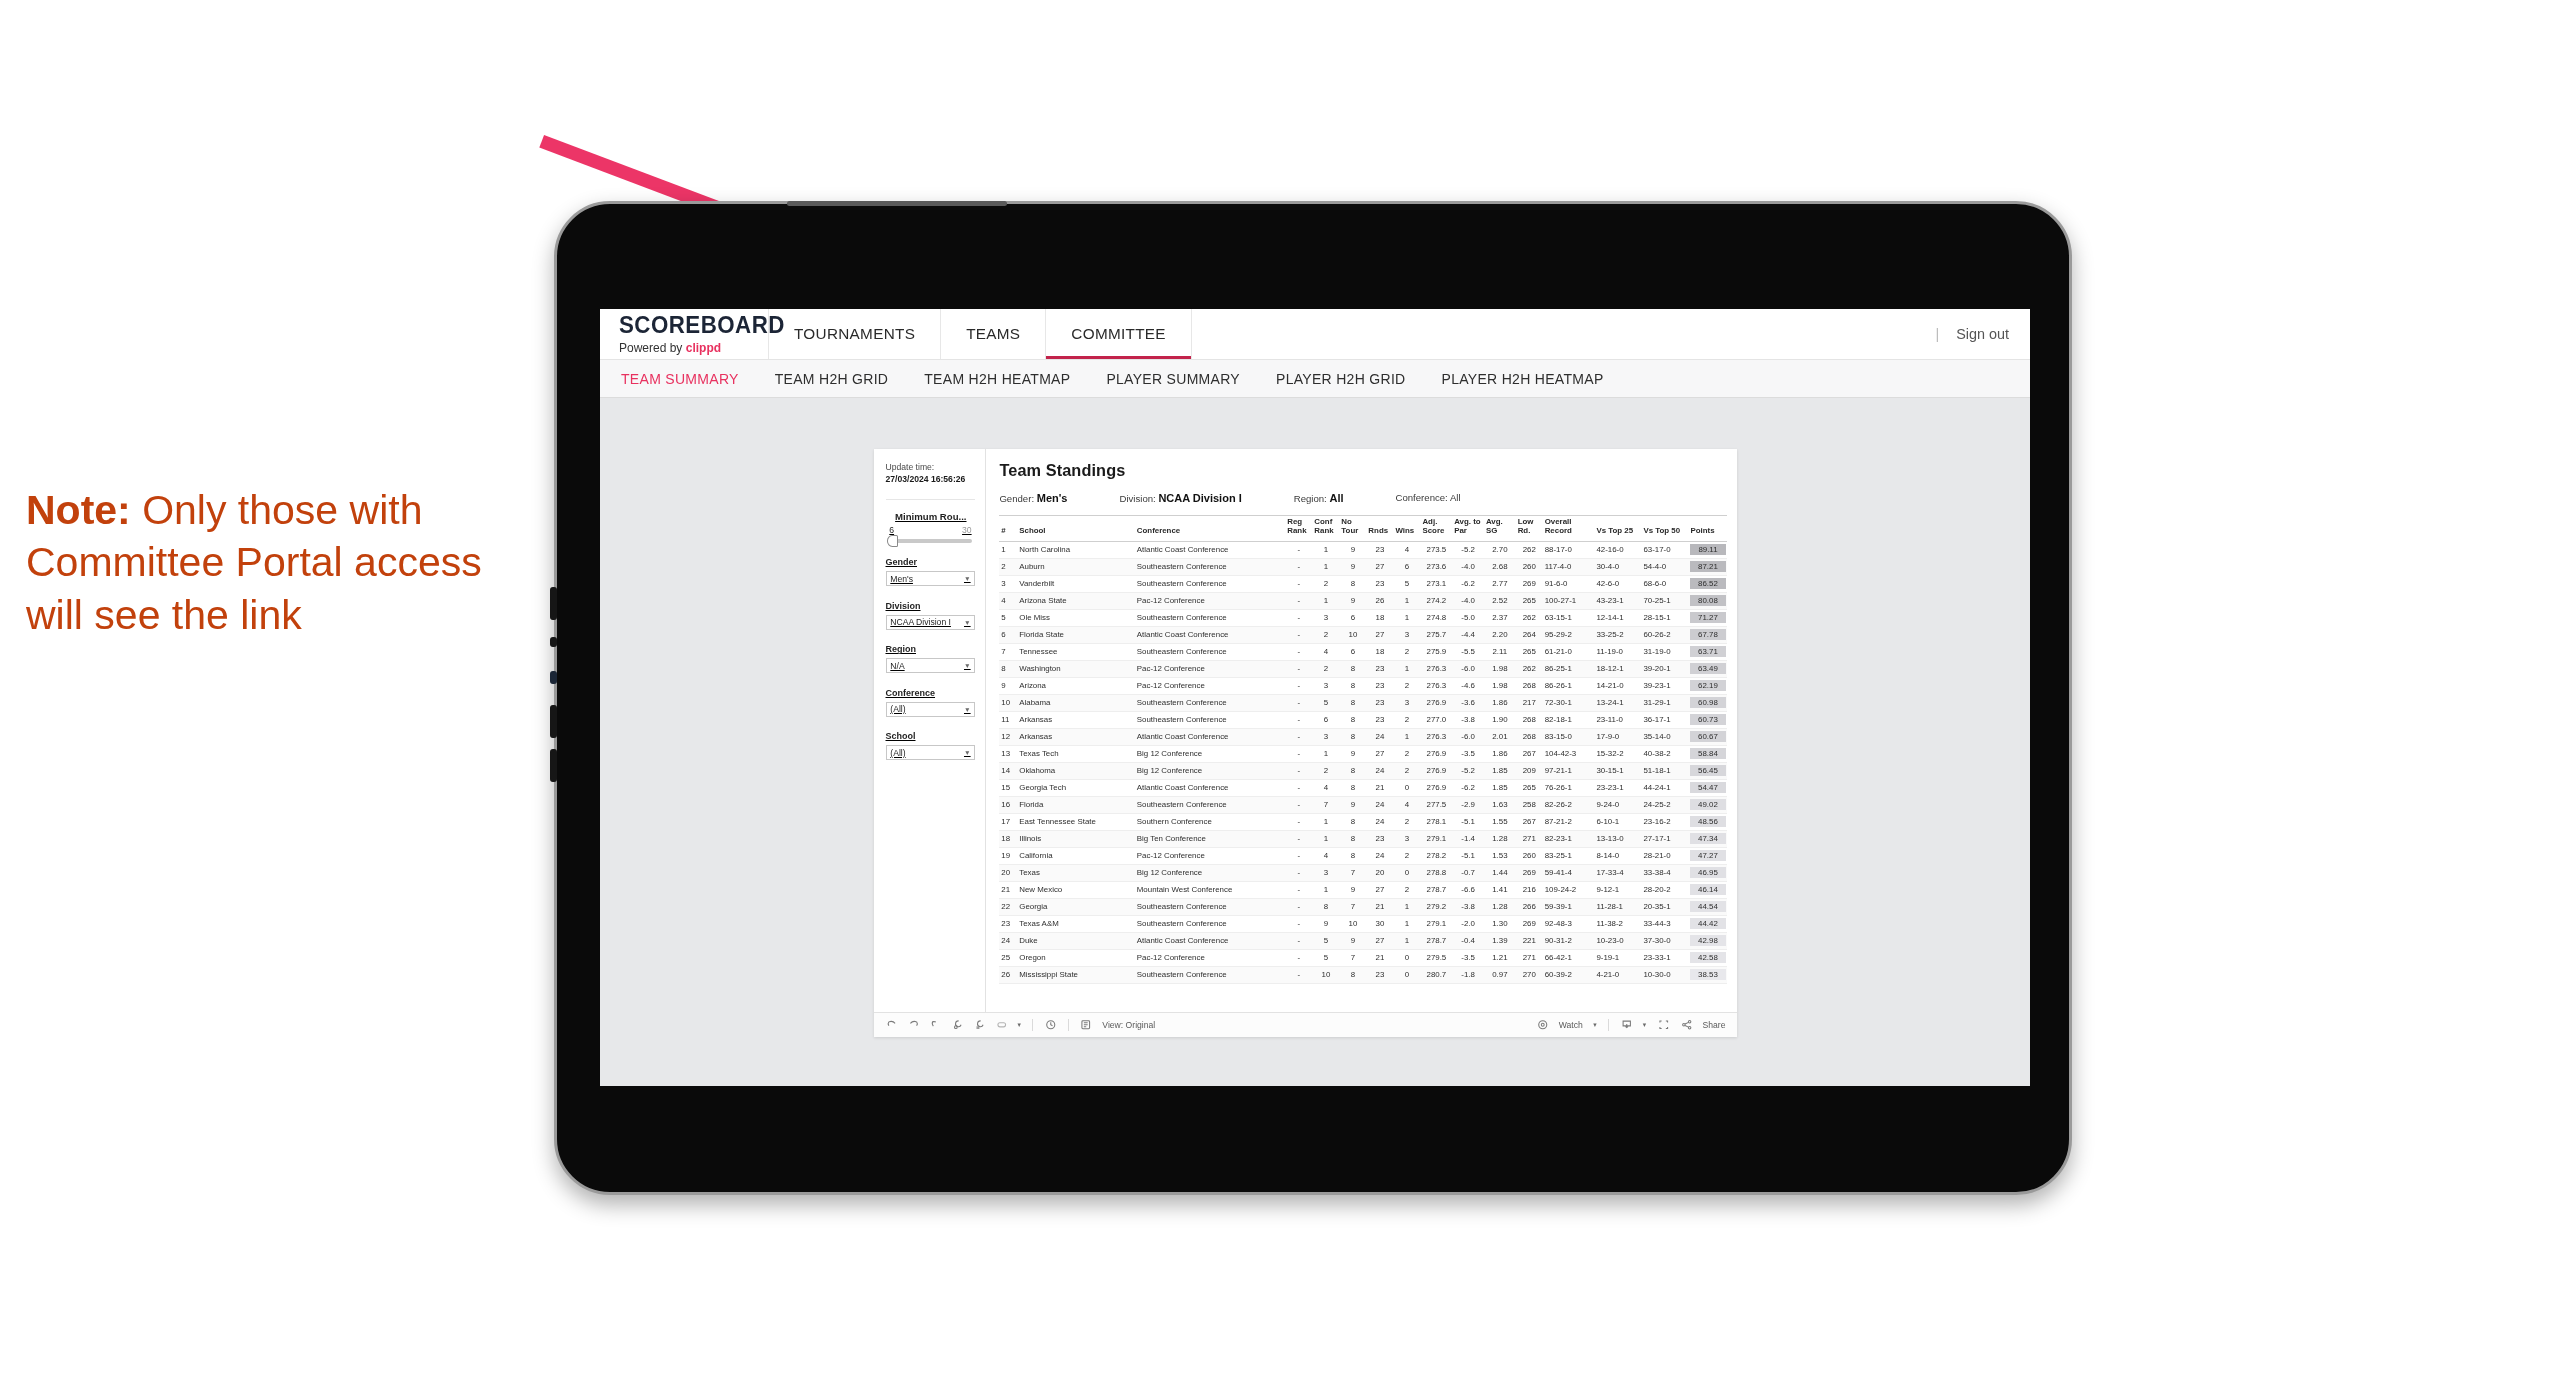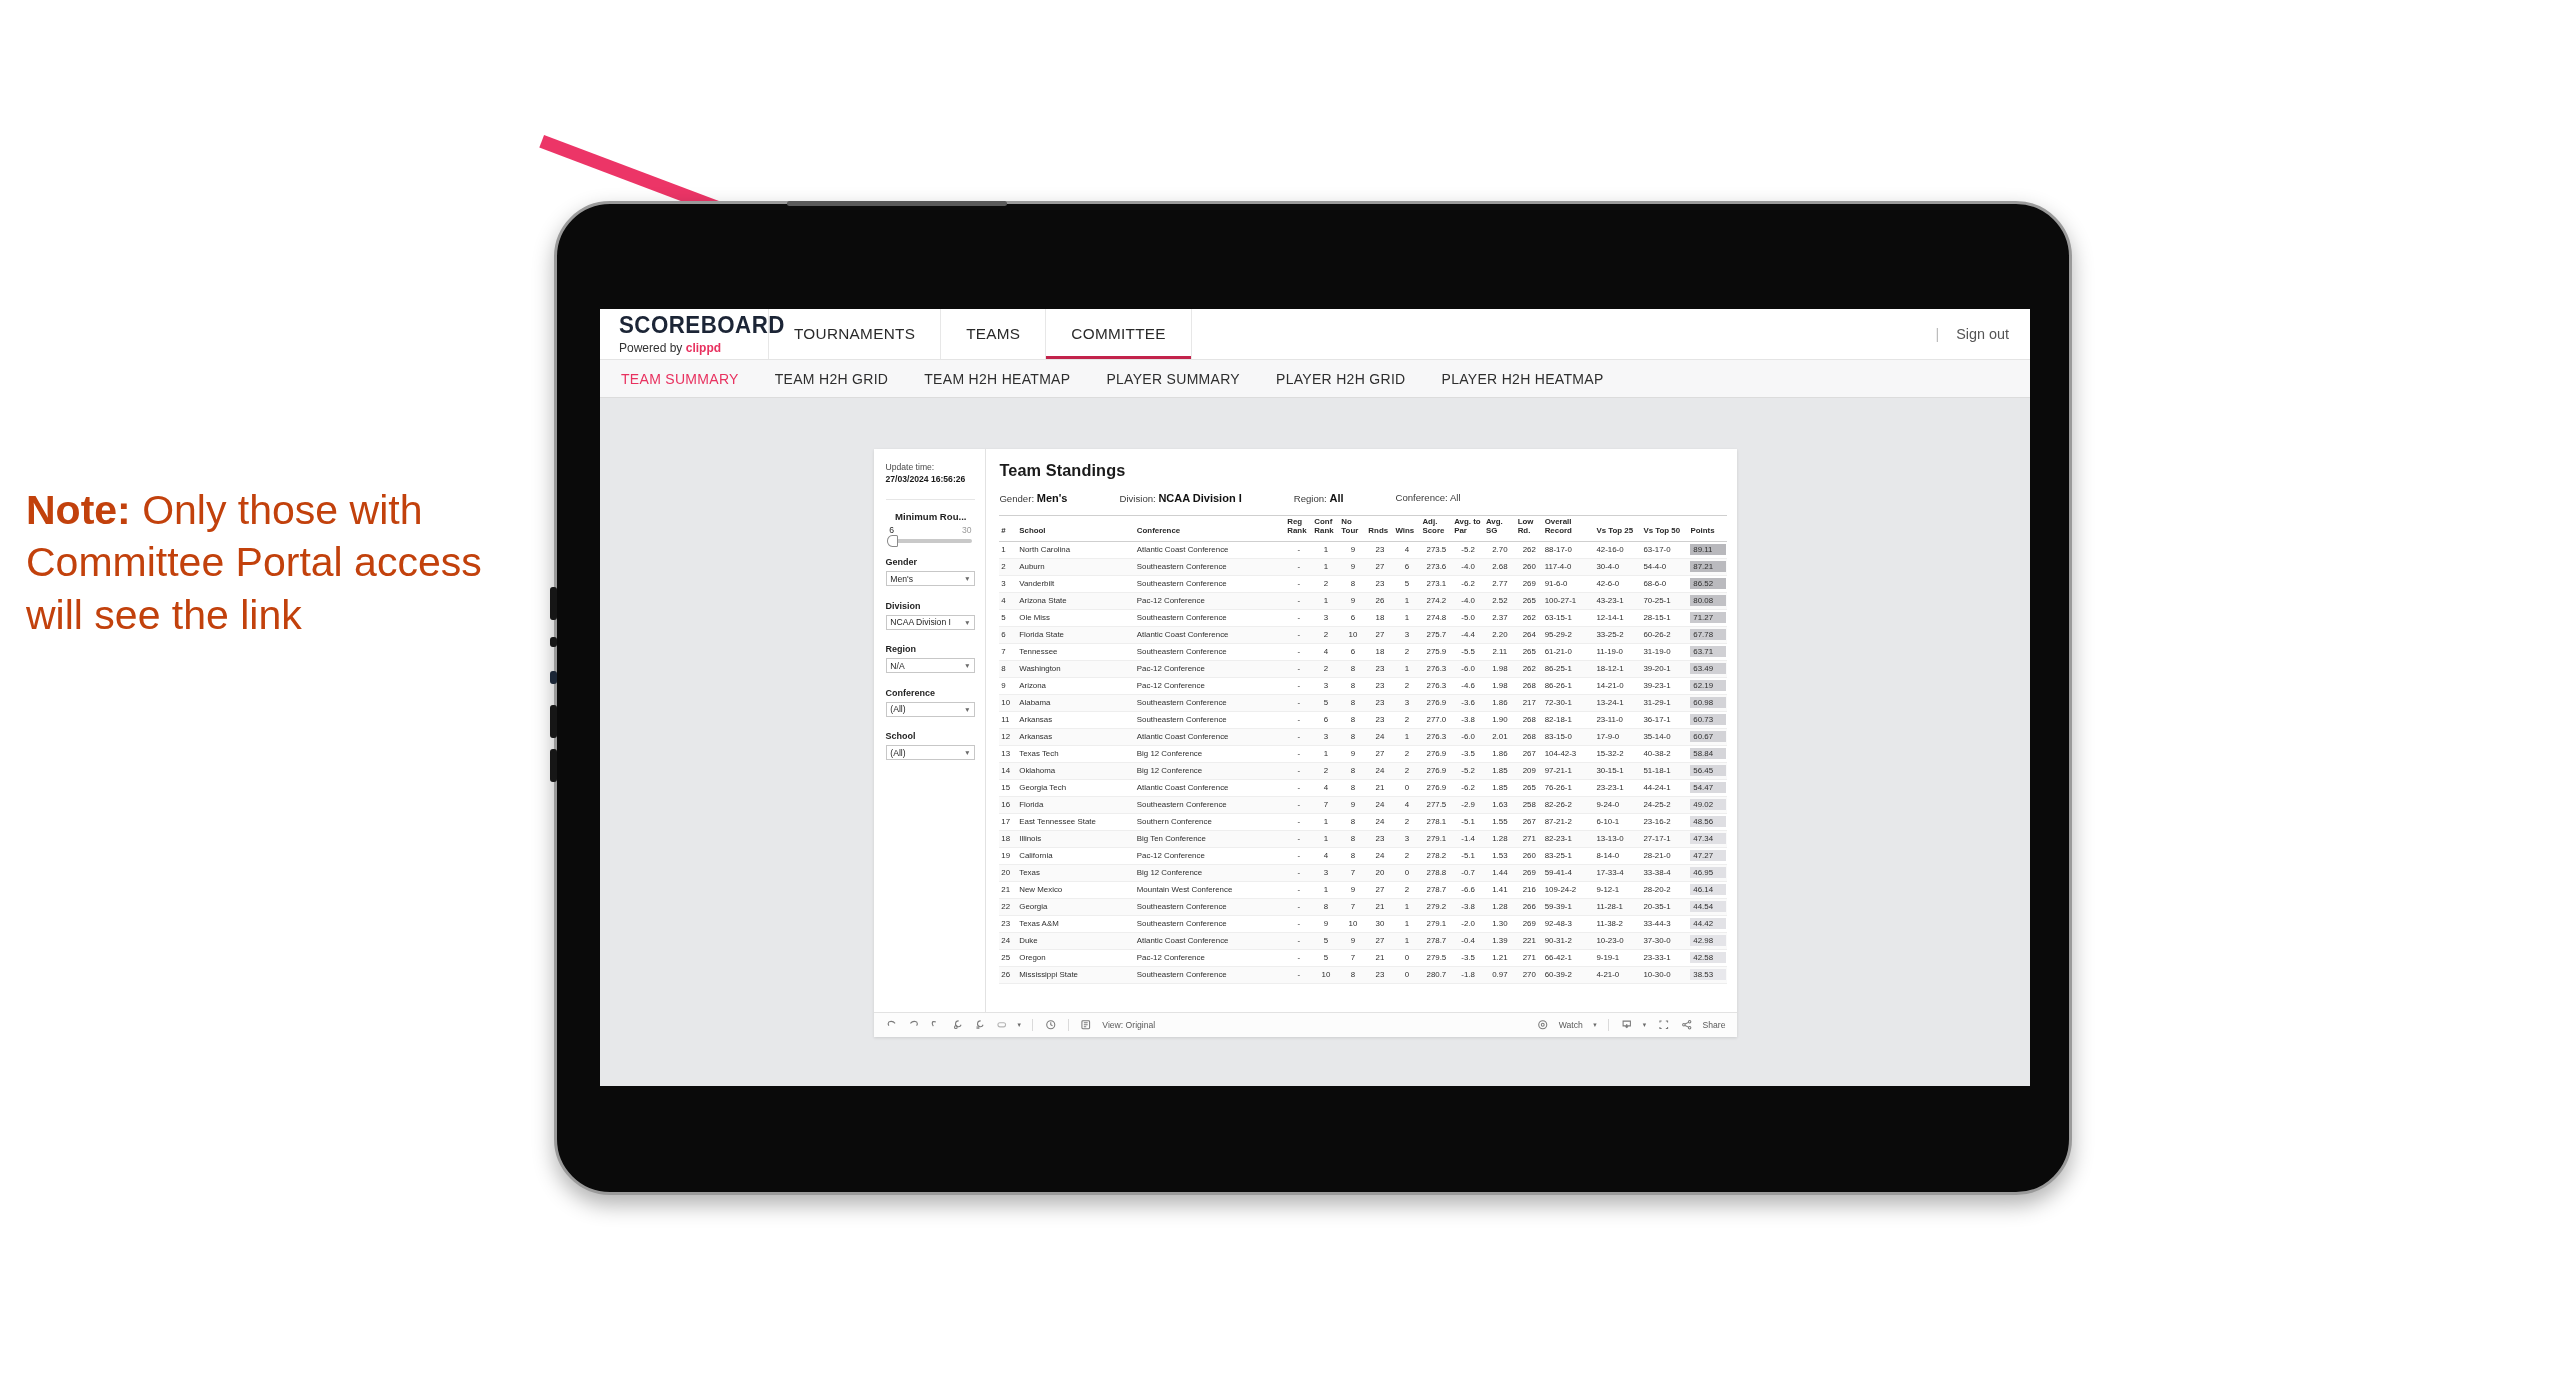--- a/index.html
+++ b/index.html
@@ -109,21 +109,21 @@
     background:#ffffff; box-shadow: 0 1px 2.9px rgba(0,0,0,.12);
     display:flex; flex-direction:column;
   }
   .vizbody { flex:1; display:flex; min-height:0; }
 
   
   .filters { width: 112px; border-right:1px solid #e2e2e2; padding: 13.4px 9.6px 0 11.5px; }
   .upd-label { font-size: 8.6px; color:#4a4a4a; line-height:1.35; }
   .upd-value { font-size: 8.6px; color:#1a1a1a; font-weight:600; line-height:1.35; }
   .filters hr { border:none; border-top:1px solid #e6e6e6; margin: 13.4px 0 11.5px 0; }
-  .fgroup { margin-bottom: 14.4px; }
+  .fgroup { margin-bottom: 14.4px; text-decoration: underline; }
   .fgroup-title { font-size: 9px; font-weight:700; color:#1f1f1f; margin-bottom:3.8px; }
   .fslider-title { font-size: 9.6px; font-weight:600; color:#1f1f1f; margin:0 0 2.9px 9.6px; }
   .frange { display:flex; justify-content:space-between; font-size:8.6px; color:#1f1f1f; margin:0 3.8px 1.9px 3.8px; }
   .frange .hi { color:#9a9a9a; }
   .slider-track { position:relative; height:3.8px; background:#c9c9c9; border-radius:1.9px; margin: 3.8px 3.8px 0 3.8px; }
   .slider-knob { position:absolute; left:-1.9px; top:-3.8px; width:10.5px; height:11.5px; background:#fff; border:1.4px solid #8a8a8a; border-radius:50% 14% 14% 50% / 50% 14% 14% 50%; }
   .fselect {
     height: 15.3px; border:1px solid #c7c7c7; background:#fff;
     display:flex; align-items:center; justify-content:space-between;
     padding: 0 3.8px; font-size: 8.6px; color:#1e1e1e; cursor:pointer;
@@ -150,21 +150,21 @@
   }
   tr.alt td { background:#fafafa; }
   .c-num { width: 15.3px; text-align:left; }
   .c-school { width: 100px; }
   .c-conf { width: 128px; }
   .c-s { width: 23px; text-align:center; }
   .c-m { width: 27px; text-align:center; }
   .c-rec { width: 44px; text-align:left; }
   .c-rec2 { width: 40px; text-align:left; }
   .c-pts { width: 33px; text-align:right; }
-  .ptscell { display:block; text-align:left; padding:1px 2.9px; font-variant-numeric: tabular-nums; }
+  .ptscell { display:block; text-align:center; padding:1px 2.9px; font-variant-numeric: tabular-nums; }
 
   
   .vizfoot {
     height: 25px; border-top:1px solid #e2e2e2; background:#fcfcfc;
     display:flex; align-items:center; padding: 0 11.5px; gap: 11.5px;
     font-size: 8.6px; color:#5a5a5a;
   }
   .vizfoot .grp { display:flex; align-items:center; gap:10.5px; }
   .vizfoot .sep { width:1px; height:11.5px; background:#dadada; }
   .vizfoot .spacer { flex:1; }

